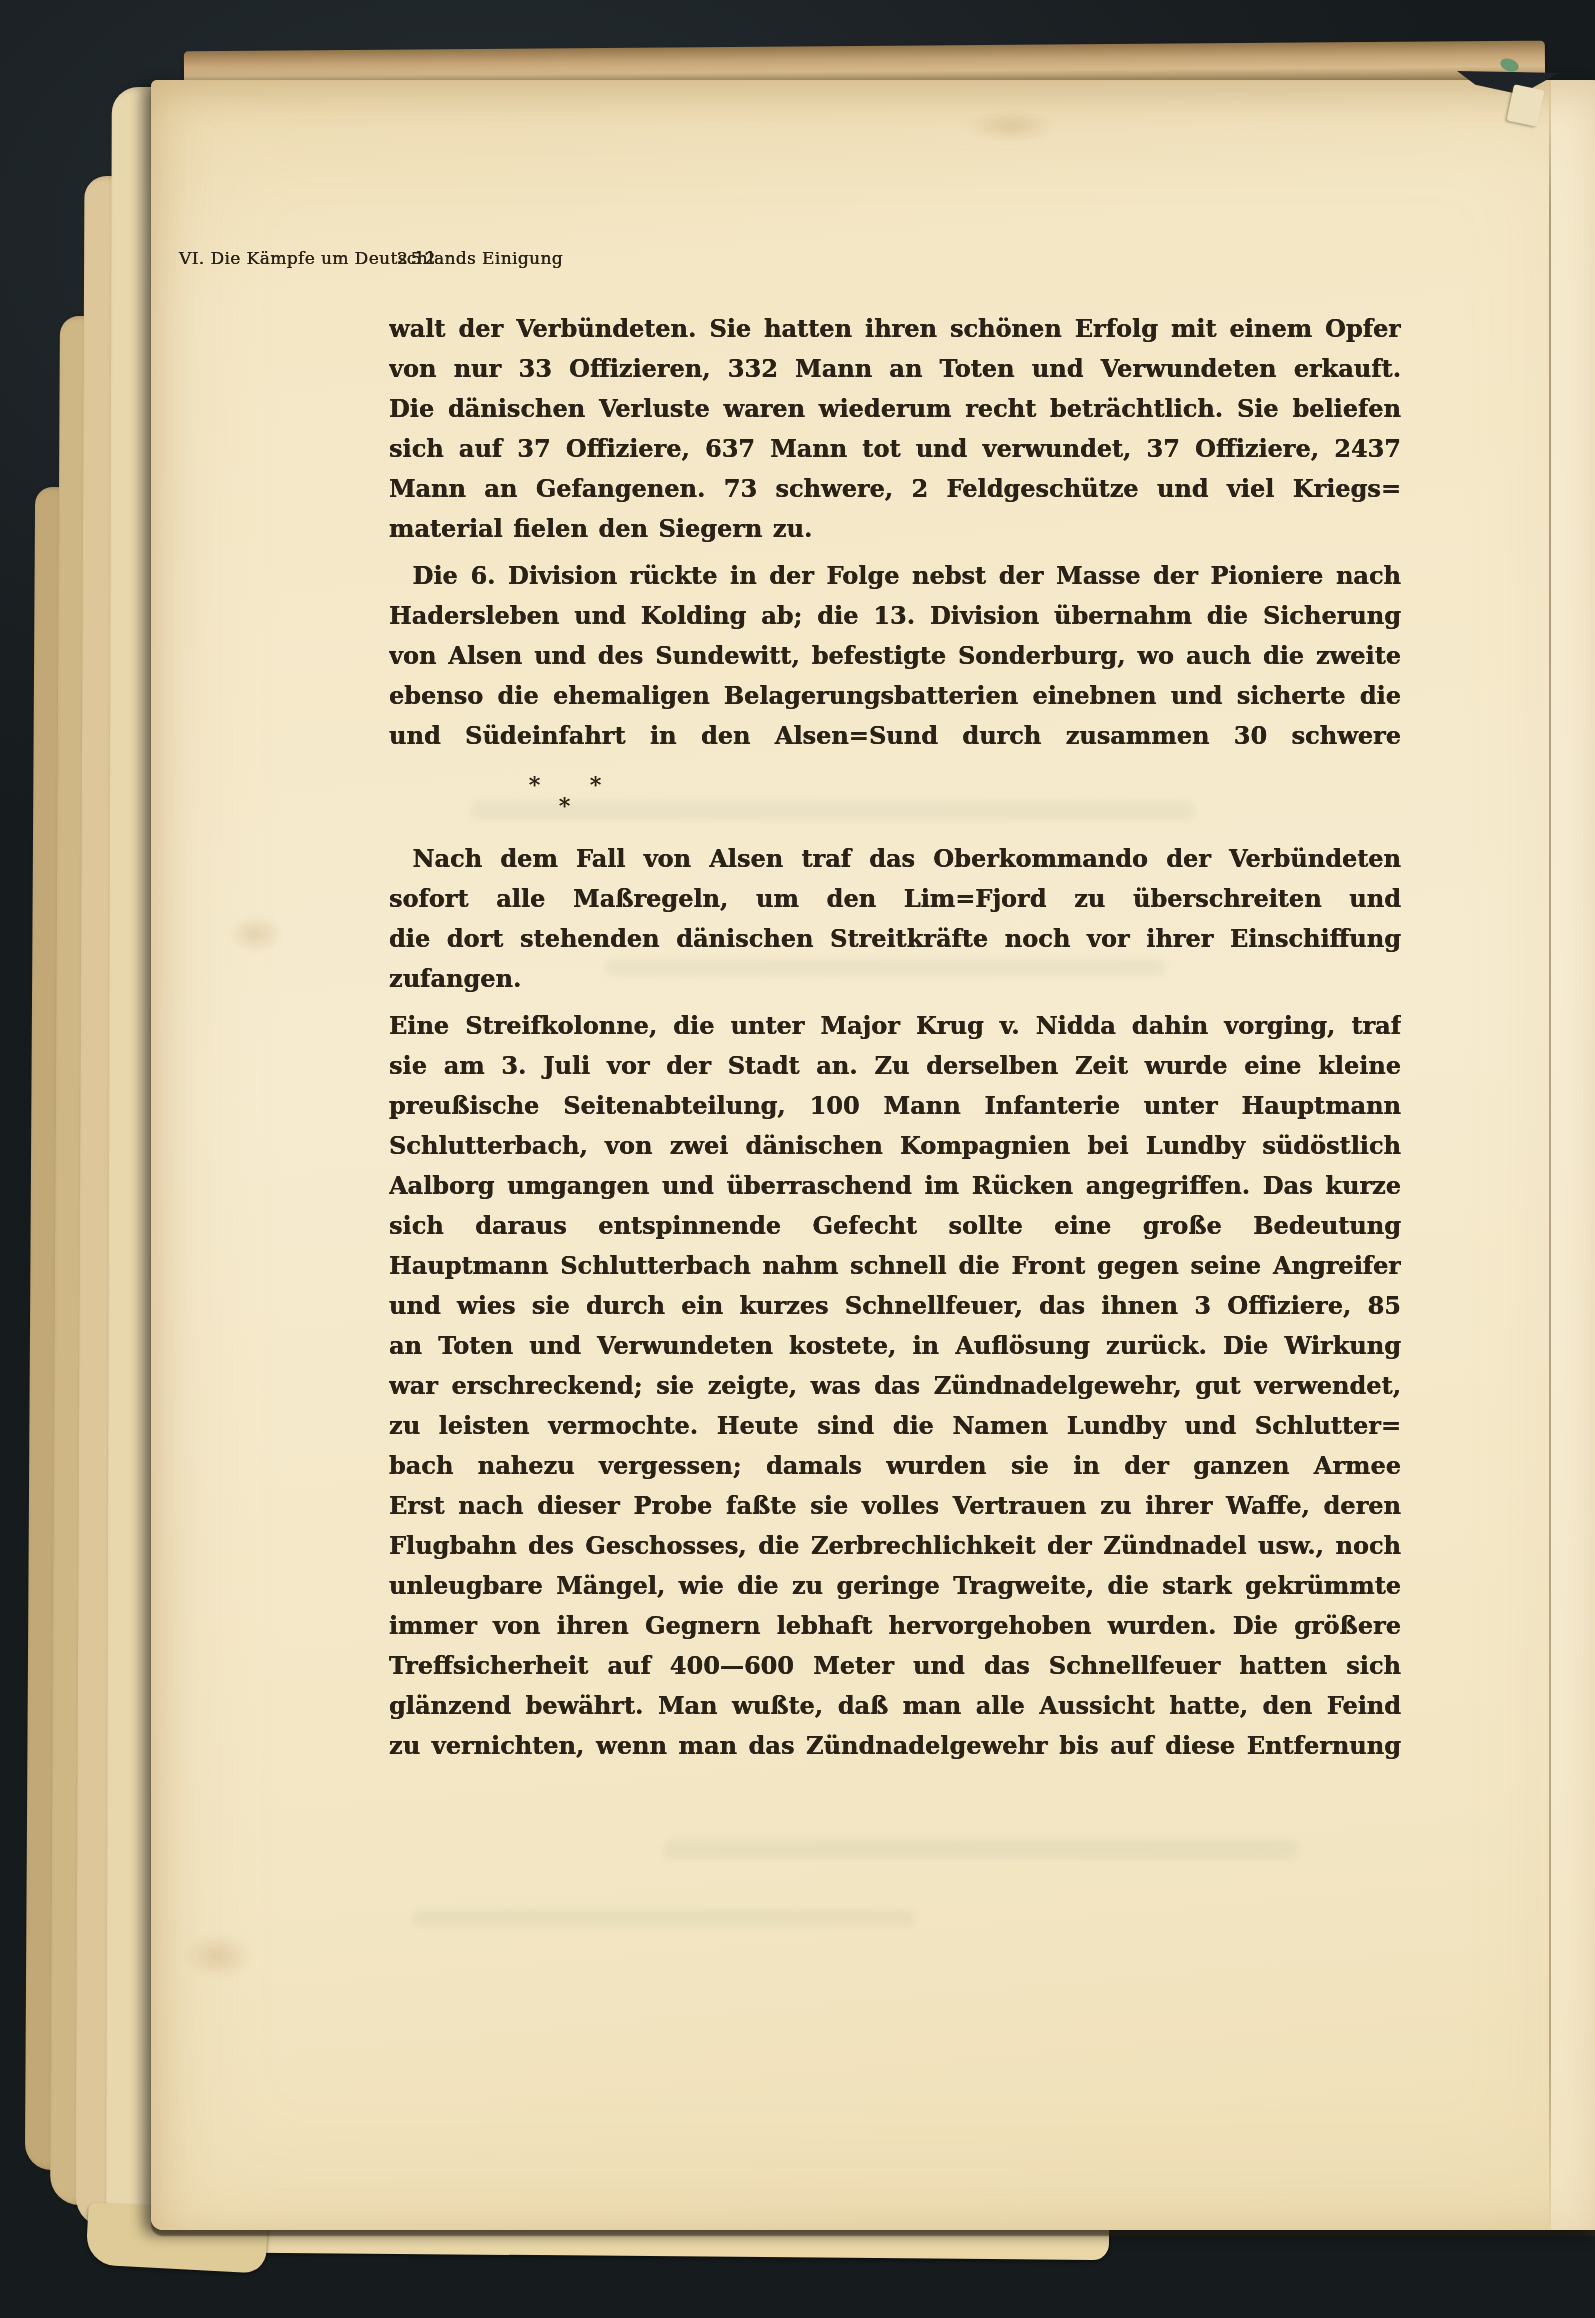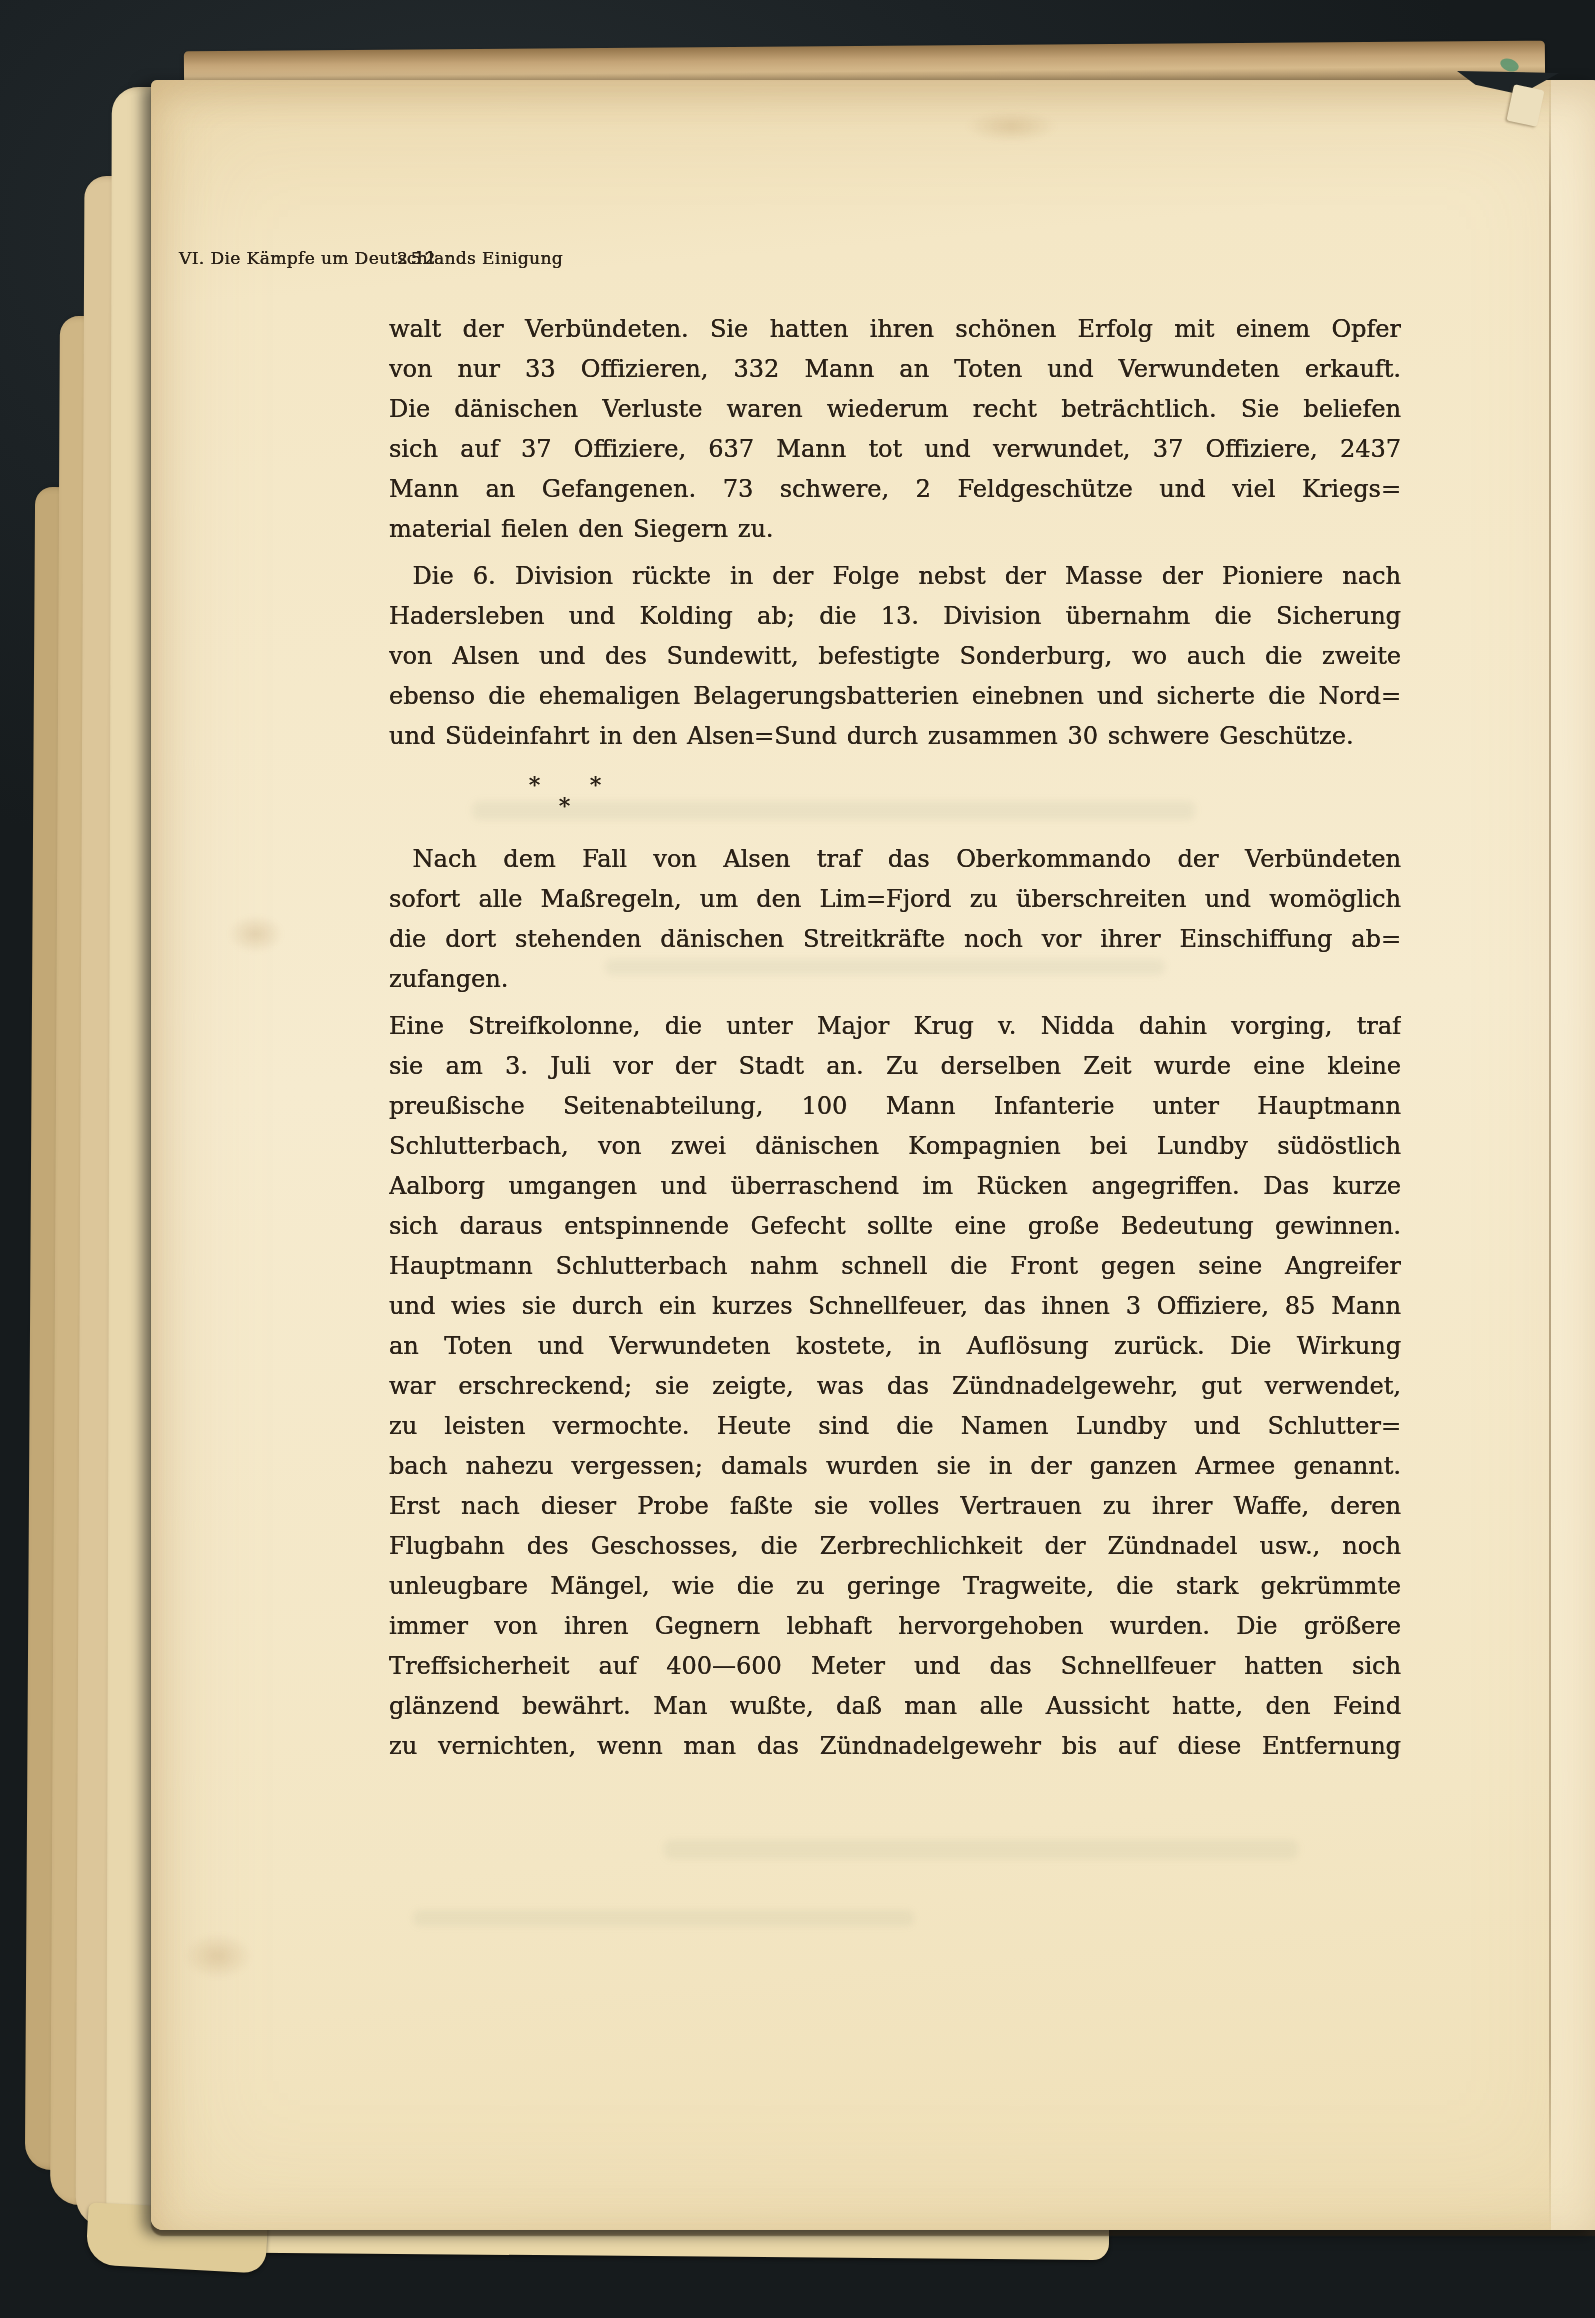--- a/index.html
+++ b/index.html
@@ -85,21 +85,21 @@
   .folio { position:absolute; left:246px; top:0; letter-spacing:2.9px; }
   .rhead { display:block; text-align:left; transform:translateX(28px); letter-spacing:0.4px; }
 
   .body {
     position:absolute; left:238px; top:229px; width:1012px;
     color:#2a2117; font-size:24px; line-height:40px; word-spacing:2.2px;
     text-shadow:0 0 0.5px rgba(42,33,23,.85), 0.3px 0 0 rgba(42,33,23,.55);
   }
   .para { margin:0; }
   .para + .para { margin-top:7px; }
-  .line { text-align:justify; text-align-last:justify; height:40px; overflow:hidden; }
+  .line { text-align:justify; text-align-last:justify; height:40px; overflow:hidden;font-weight:bold; }
   .line.last { text-align-last:left; }
   .line.first-indent { padding-left:23.6px; }
   .separator { position:relative; height:83px; }
   .ast { position:absolute; font-size:22px; }
   .ast.a1 { left:140px; top:10.3px; }
   .ast.a2 { left:201px; top:10.3px; }
   .ast.a3 { left:170px; top:31px; }
 
   
   .notch {

